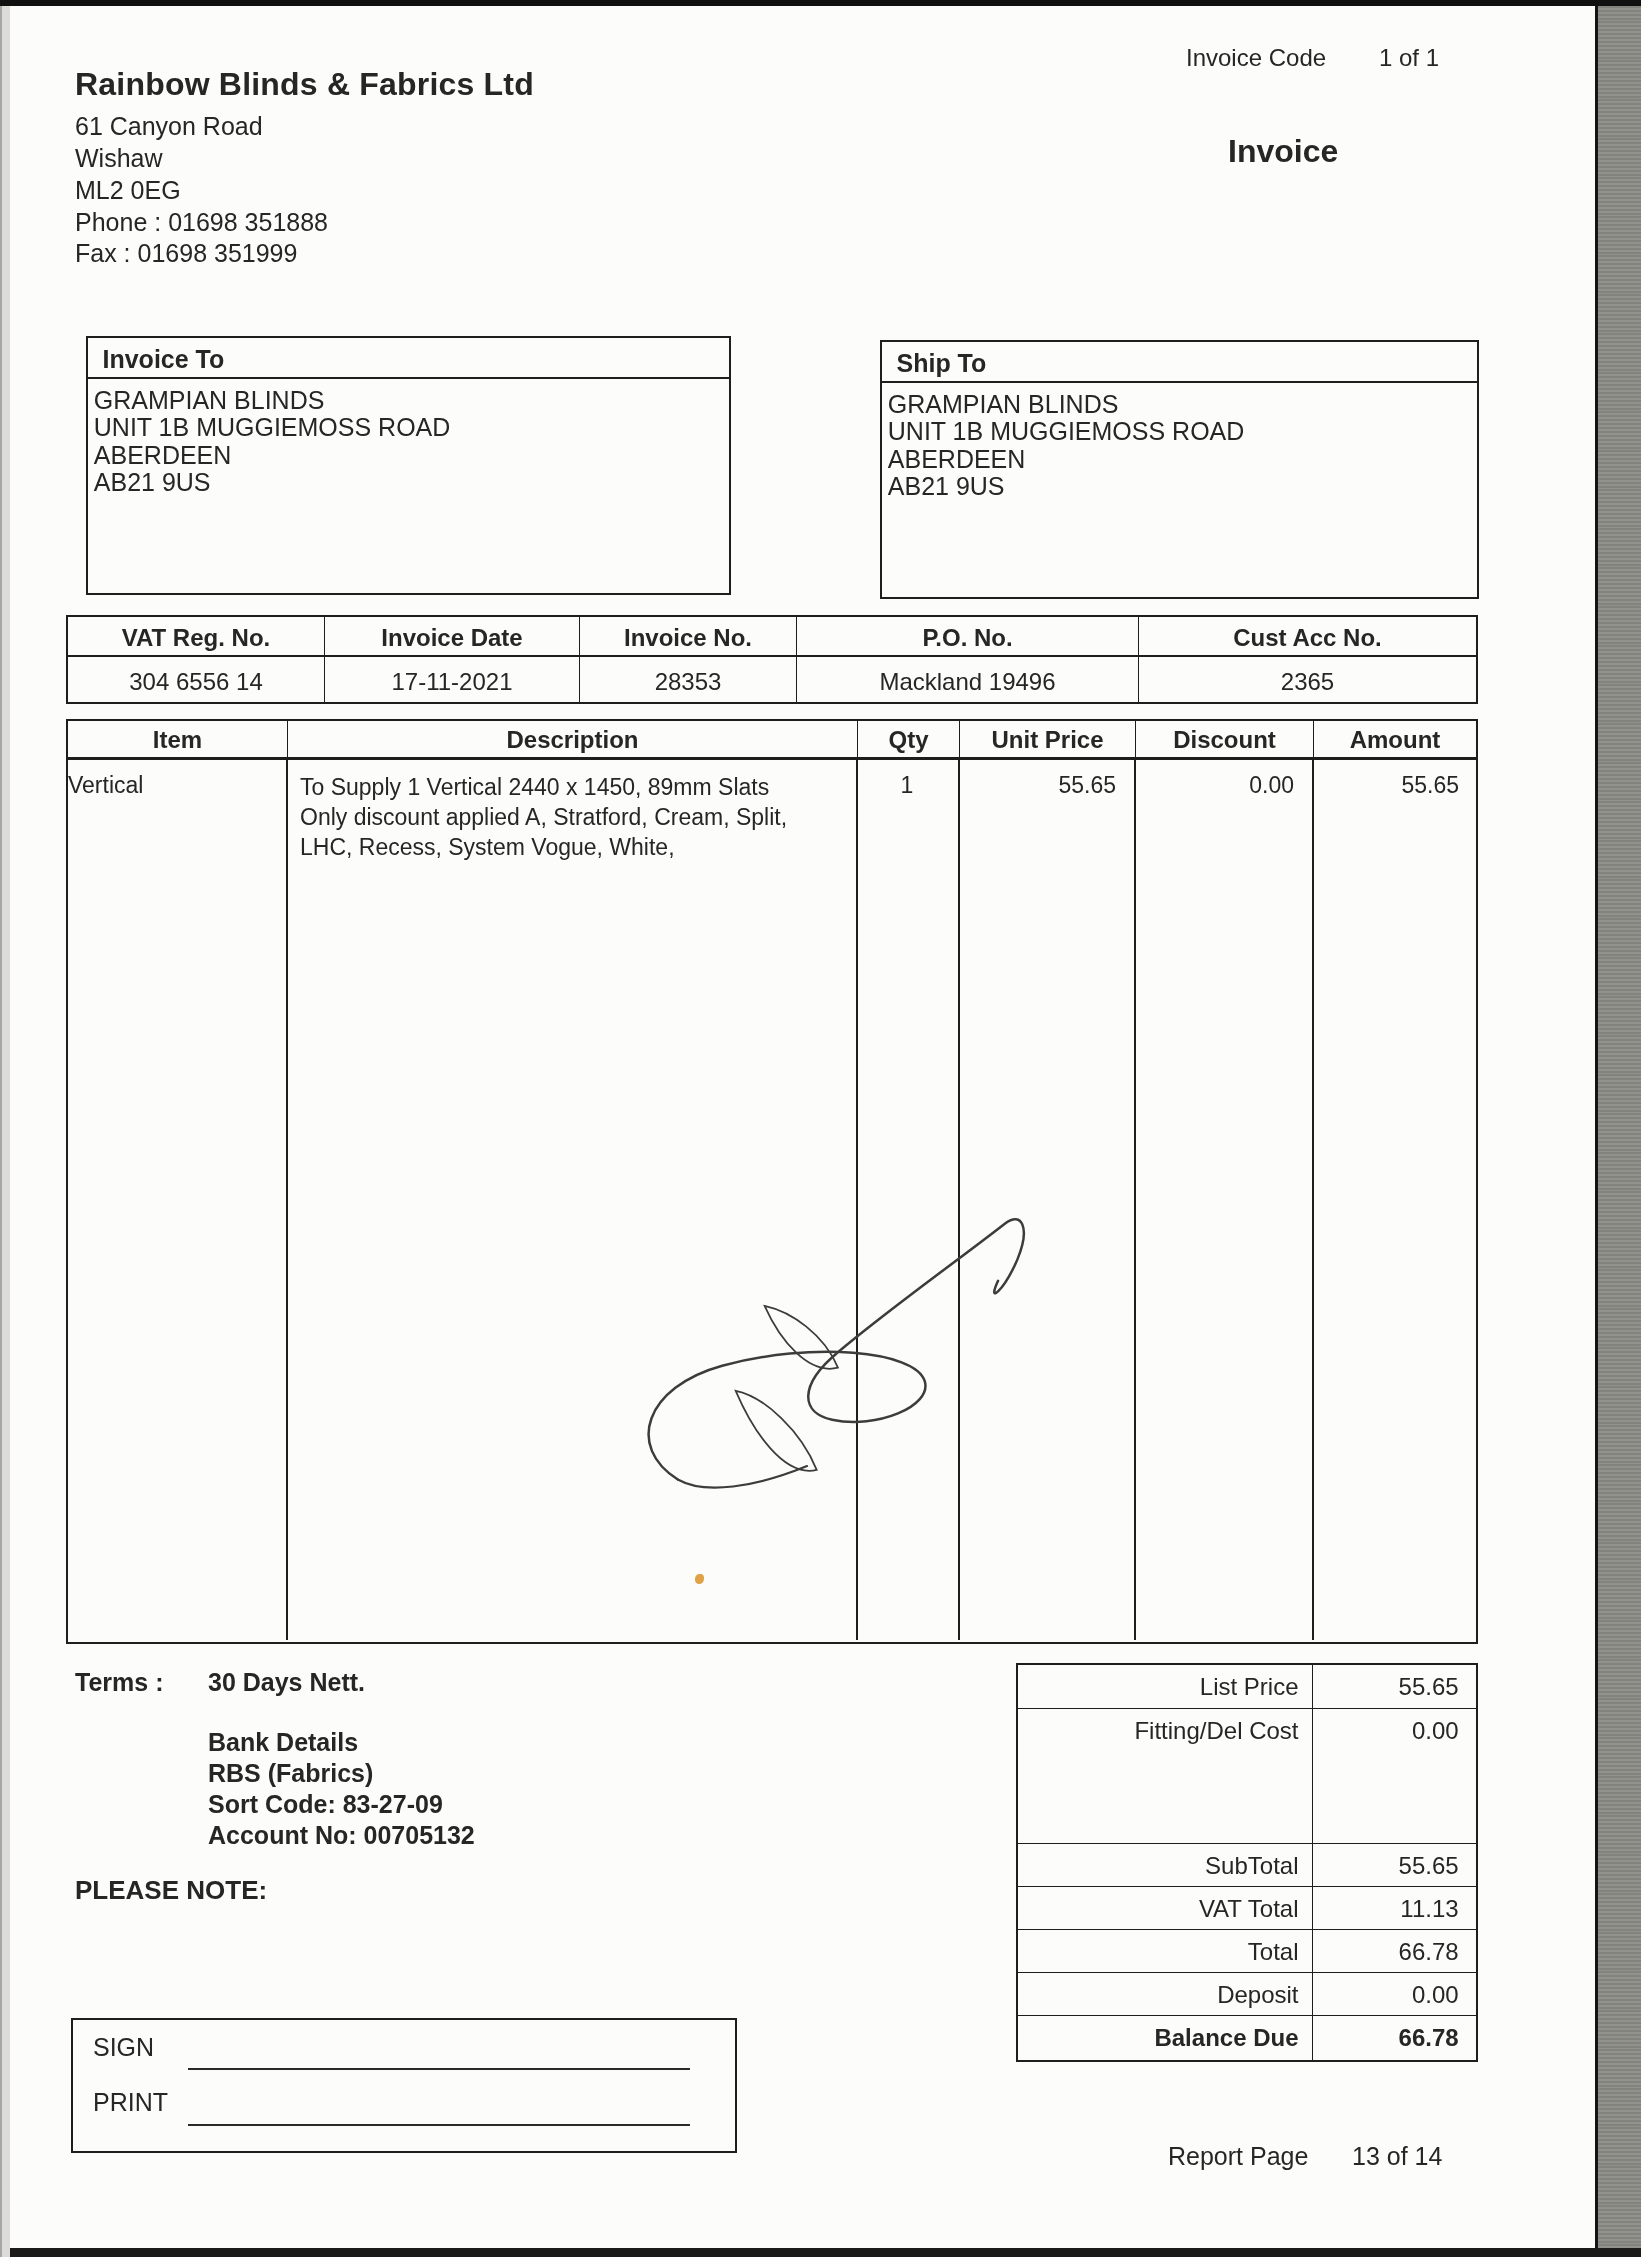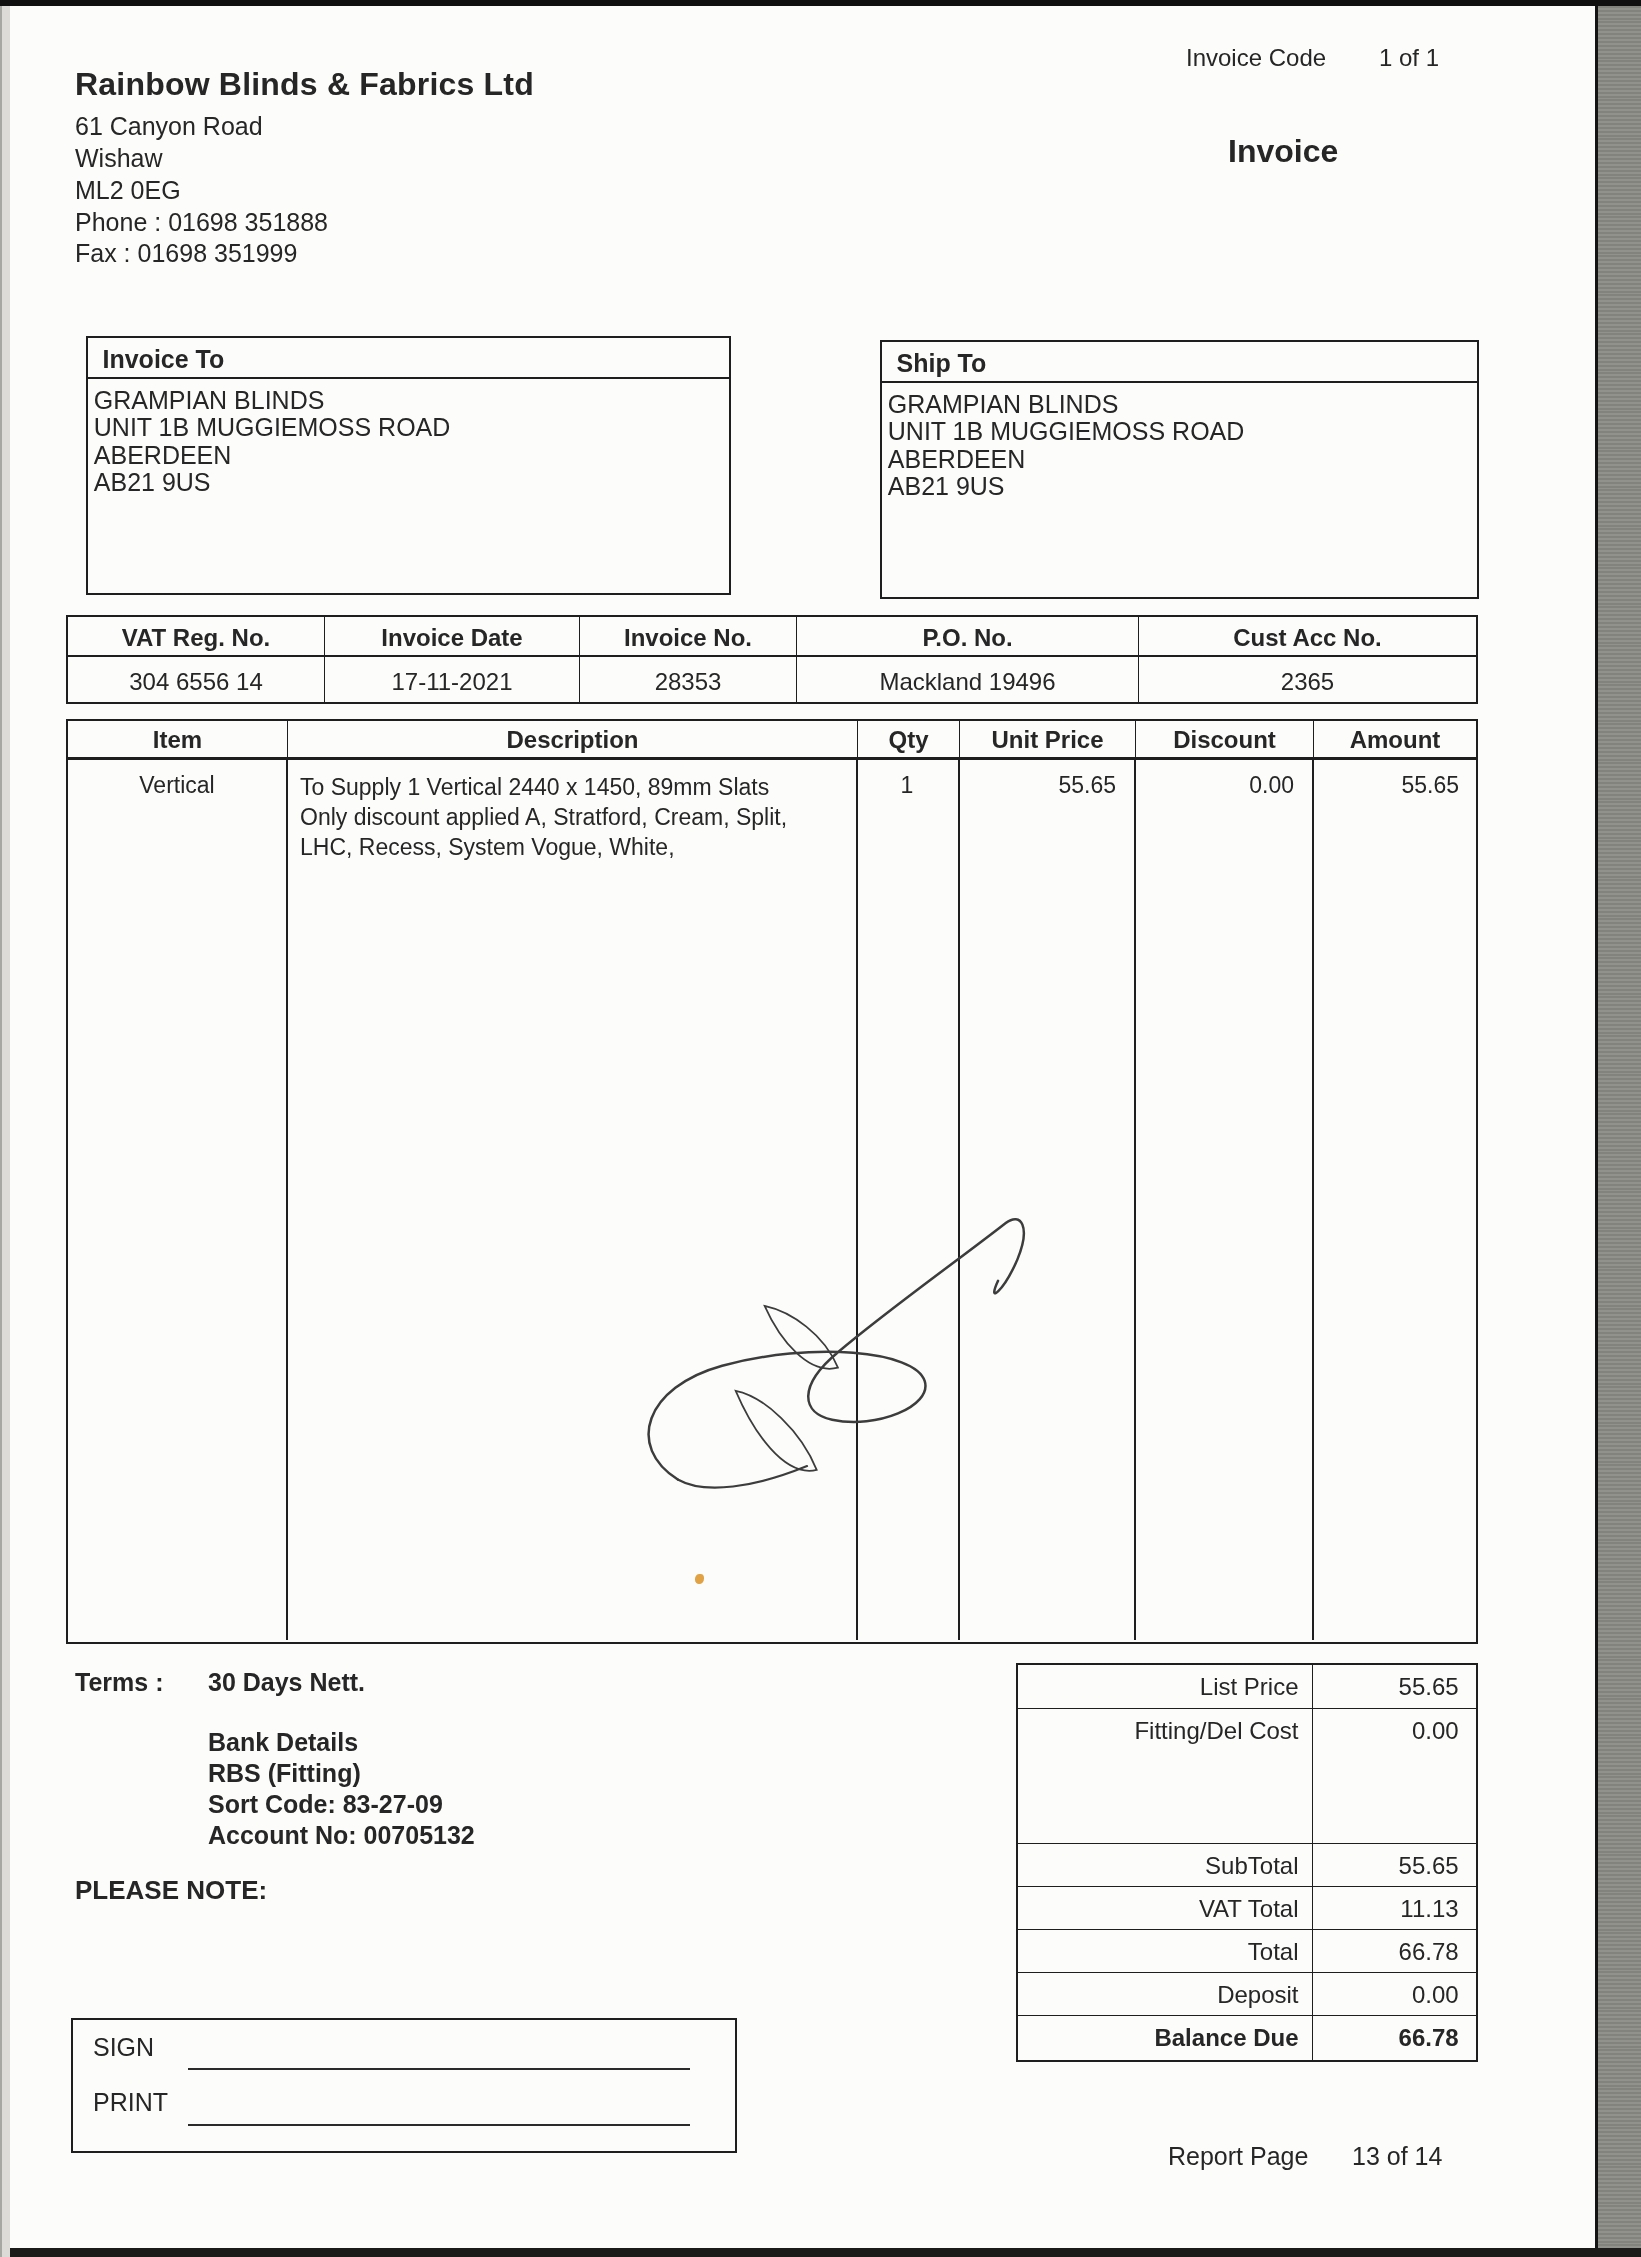--- a/index.html
+++ b/index.html
@@ -144,21 +144,21 @@
       <div class="cell" style="width:178px">Discount</div>
       <div class="cell" style="flex:1">Amount</div>
     </div>
     <div class="items-body">
       <div class="vline" style="left:218px"></div>
       <div class="vline" style="left:788px"></div>
       <div class="vline" style="left:890px"></div>
       <div class="vline" style="left:1066px"></div>
       <div class="vline" style="left:1244px"></div>
 
-      <div class="cell-text" style="left:0;top:11.6px;width:218px;text-align:center">Vertical</div>
+      <div class="cell-text" style="left:0;top:11.6px;width:218px;">Vertical</div>
       <div class="cell-text" style="left:232px;top:11.6px;line-height:30px">
         <div>To Supply 1 Vertical  2440 x 1450, 89mm Slats</div>
         <div>Only discount applied A, Stratford, Cream, Split,</div>
         <div>LHC, Recess, System Vogue, White,</div>
       </div>
       <div class="cell-text" style="left:788px;top:11.6px;width:102px;text-align:center">1</div>
       <div class="cell-text" style="left:890px;top:11.6px;width:158px;text-align:right">55.65</div>
       <div class="cell-text" style="left:1066px;top:11.6px;width:160px;text-align:right">0.00</div>
       <div class="cell-text" style="left:1244px;top:11.6px;width:147px;text-align:right">55.65</div>
     </div>
@@ -170,21 +170,21 @@
       <path d="M 152 122 C 168 158, 198 194, 228 186 C 214 152, 180 128, 152 122 Z" stroke-width="1.8"></path>
       <path d="M 122 210 C 140 252, 172 300, 206 292 C 190 252, 152 216, 122 210 Z" stroke-width="1.8"></path>
       <path d="M 62 302 C 90 318, 142 310, 196 288" stroke-width="2.2"></path>
     </g>
   </svg>
   <div class="abs speck"></div>
 
   <div class="abs terms-label">Terms :</div>
   <div class="abs terms-value">30 Days Nett.</div>
   <div class="abs bank-line" style="top:1728px">Bank Details</div>
-  <div class="abs bank-line" style="top:1759px">RBS (Fitting)</div>
+  <div class="abs bank-line" style="top:1759px">RBS (Fabrics)</div>
   <div class="abs bank-line" style="top:1790px">Sort Code: 83-27-09</div>
   <div class="abs bank-line" style="top:1821px">Account No: 00705132</div>
   <div class="abs note-head">PLEASE NOTE:</div>
 
   <div class="abs totals">
     <div class="tot-row" style="height:44px">
       <div class="tot-label">List Price</div>
       <div class="tot-value">55.65</div>
     </div>
     <div class="tot-row" style="height:135px">

